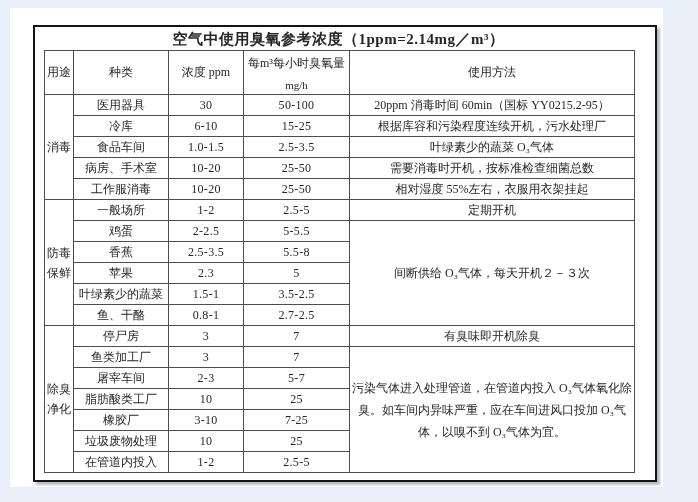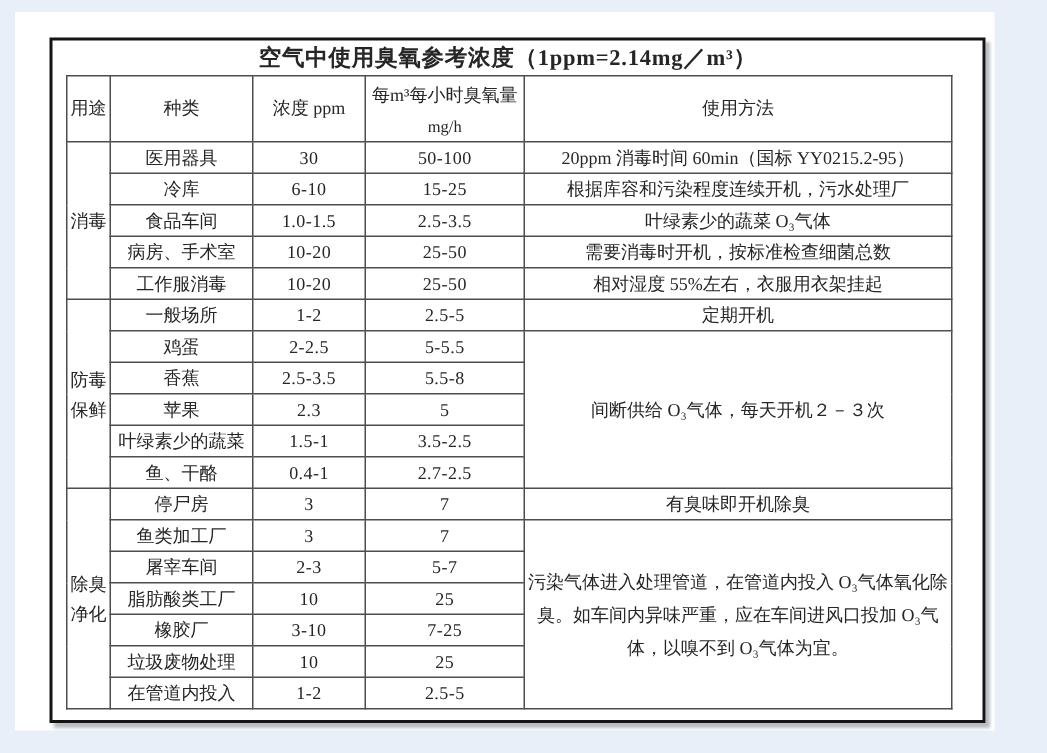--- a/index.html
+++ b/index.html
@@ -143,21 +143,21 @@
         <td class="num">2.3</td>
         <td class="num">5</td>
       </tr>
       <tr>
         <td>叶绿素少的蔬菜</td>
         <td class="num">1.5-1</td>
         <td class="num">3.5-2.5</td>
       </tr>
       <tr>
         <td>鱼、干酪</td>
-        <td class="num">0.4-1</td>
+        <td class="num">0.8-1</td>
         <td class="num">2.7-2.5</td>
       </tr>
 
       <tr>
         <td class="use" rowspan="7">除臭净化</td>
         <td>停尸房</td>
         <td class="num">3</td>
         <td class="num">7</td>
         <td class="method m-center">有臭味即开机除臭</td>
       </tr>

